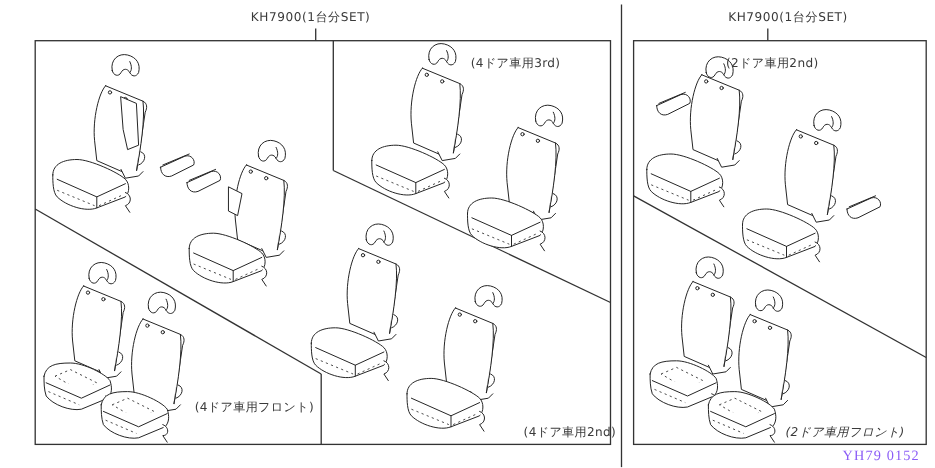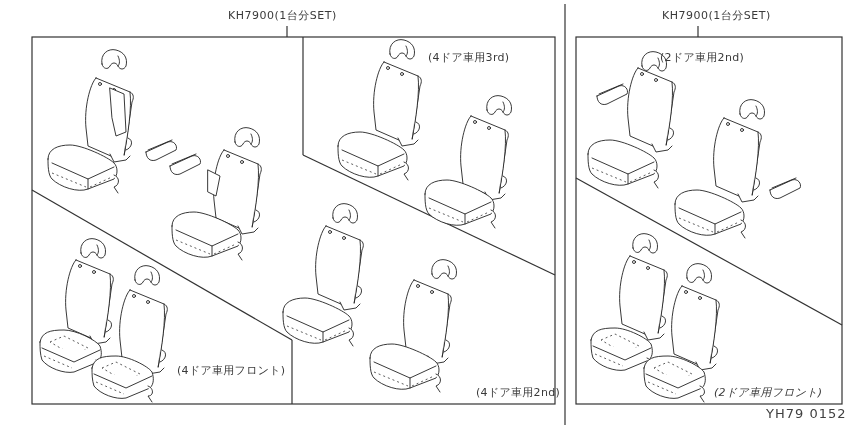--- a/index.html
+++ b/index.html
@@ -1,20 +1,20 @@
 <!DOCTYPE html>
 <html><head>
 <meta charset="utf-8">
 <style>
   html, body { margin:0; padding:0; background:#ffffff; }
   body { width:850px; height:425px; position:relative; overflow:hidden;
          font-family:"DejaVu Sans", sans-serif; color:#333; }
   .label { position:absolute; font-size:11px; color:#3a3a3a; white-space:nowrap; letter-spacing:0.3px; }
   .title { position:absolute; font-size:11px; color:#3a3a3a; white-space:nowrap; letter-spacing:0.5px; }
-  .code { position:absolute; font-size:13px; color:#404040; letter-spacing:1px; white-space:nowrap; }
+  .code { position:absolute; font-size:13px; color:#8b5cf6; letter-spacing:1px; white-space:nowrap;font-family:Liberation Serif, serif; }
   svg { position:absolute; left:0; top:0; }
   .ln { stroke:#333; stroke-width:1.2; fill:none; }
   .pt { stroke:#222; stroke-width:0.9; fill:#fff; stroke-linejoin:round; stroke-linecap:round; }
   .dash { stroke:#333; stroke-width:0.8; fill:none; stroke-dasharray:2 3; }
 </style>
 </head>
 <body>
 
 <div class="title" style="left:228px; top:8px;">KH7900(1台分SET)</div>
 <div class="title" style="left:662px; top:8px;">KH7900(1台分SET)</div>

